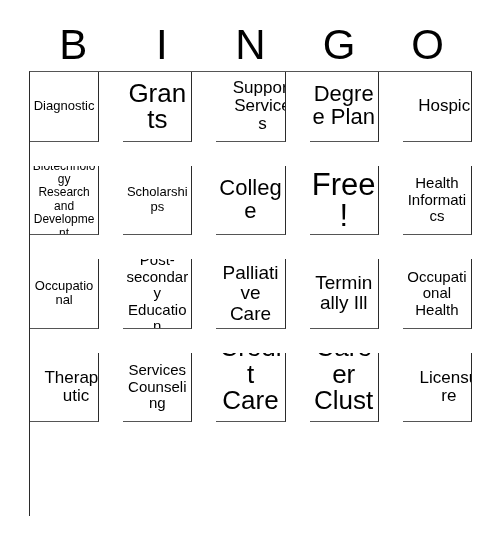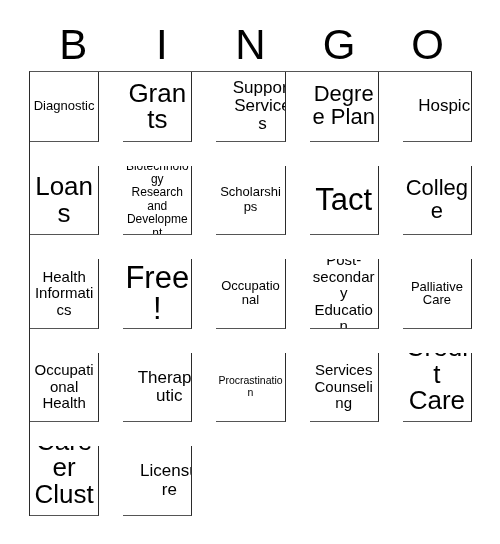--- a/index.html
+++ b/index.html
@@ -77,21 +77,21 @@
     word-wrap: break-word;
     hyphens: none;
   }
 
   
   .sz-xs   { font-size: 10.5px; line-height: 1.12; }
   .sz-s    { font-size: 12px;   line-height: 1.12; }
   .sz-sm   { font-size: 13px;   line-height: 1.12; }
   .sz-m    { font-size: 15px;   line-height: 1.1; }
   .sz-ml   { font-size: 17px;   line-height: 1.08; margin-left: 24px; }
-  .sz-l    { font-size: 13px;   line-height: 1.06; }
+  .sz-l    { font-size: 19px;   line-height: 1.06; }
   .sz-xl   { font-size: 22px;   line-height: 1.04; }
   .sz-xxl  { font-size: 26px;   line-height: 1.02; }
   .sz-huge { font-size: 31px;   line-height: 1.0; }
 </style>
 </head>
 <body>
 
 <div id="bingo-card">
 
   <div class="bingo-header">
@@ -112,57 +112,51 @@
       <div class="cell">
         <span class="cell-text sz-ml">Support Services</span>
       </div>
       <div class="cell">
         <span class="cell-text sz-xl">Degree Plan</span>
       </div>
       <div class="cell">
         <span class="cell-text sz-ml">Hospice</span>
       </div>
       <div class="cell">
-        <span class="cell-text sz-xxl">Loans</span>
-      </div>
-      <div class="cell">
         <span class="cell-text sz-s">Biotechnology Research and Development</span>
       </div>
       <div class="cell">
         <span class="cell-text sz-sm">Scholarships</span>
       </div>
       <div class="cell">
-        <span class="cell-text sz-huge">Tact</span>
-      </div>
-      <div class="cell">
         <span class="cell-text sz-xl">College</span>
       </div>
       <div class="cell">
-        <span class="cell-text sz-m">Health Informatics</span>
+        <span class="cell-text sz-huge">Free!</span>
       </div>
       <div class="cell">
-        <span class="cell-text sz-huge">Free!</span>
+        <span class="cell-text sz-m">Health Informatics</span>
       </div>
       <div class="cell">
         <span class="cell-text sz-sm">Occupational</span>
       </div>
       <div class="cell">
         <span class="cell-text sz-m">Post-secondary Education</span>
       </div>
       <div class="cell">
         <span class="cell-text sz-l">Palliative Care</span>
       </div>
       <div class="cell">
+        <span class="cell-text sz-l">Terminally Ill</span>
+      </div>
+      <div class="cell">
         <span class="cell-text sz-m">Occupational Health</span>
       </div>
       <div class="cell">
         <span class="cell-text sz-ml">Therapeutic</span>
-      </div>
-      <div class="cell">
-        <span class="cell-text sz-xs">Procrastination</span>
       </div>
       <div class="cell">
         <span class="cell-text sz-m">Services Counseling</span>
       </div>
       <div class="cell">
         <span class="cell-text sz-xxl">Credit Career</span>
       </div>
       <div class="cell">
         <span class="cell-text sz-xxl">Career Cluster</span>
       </div>

